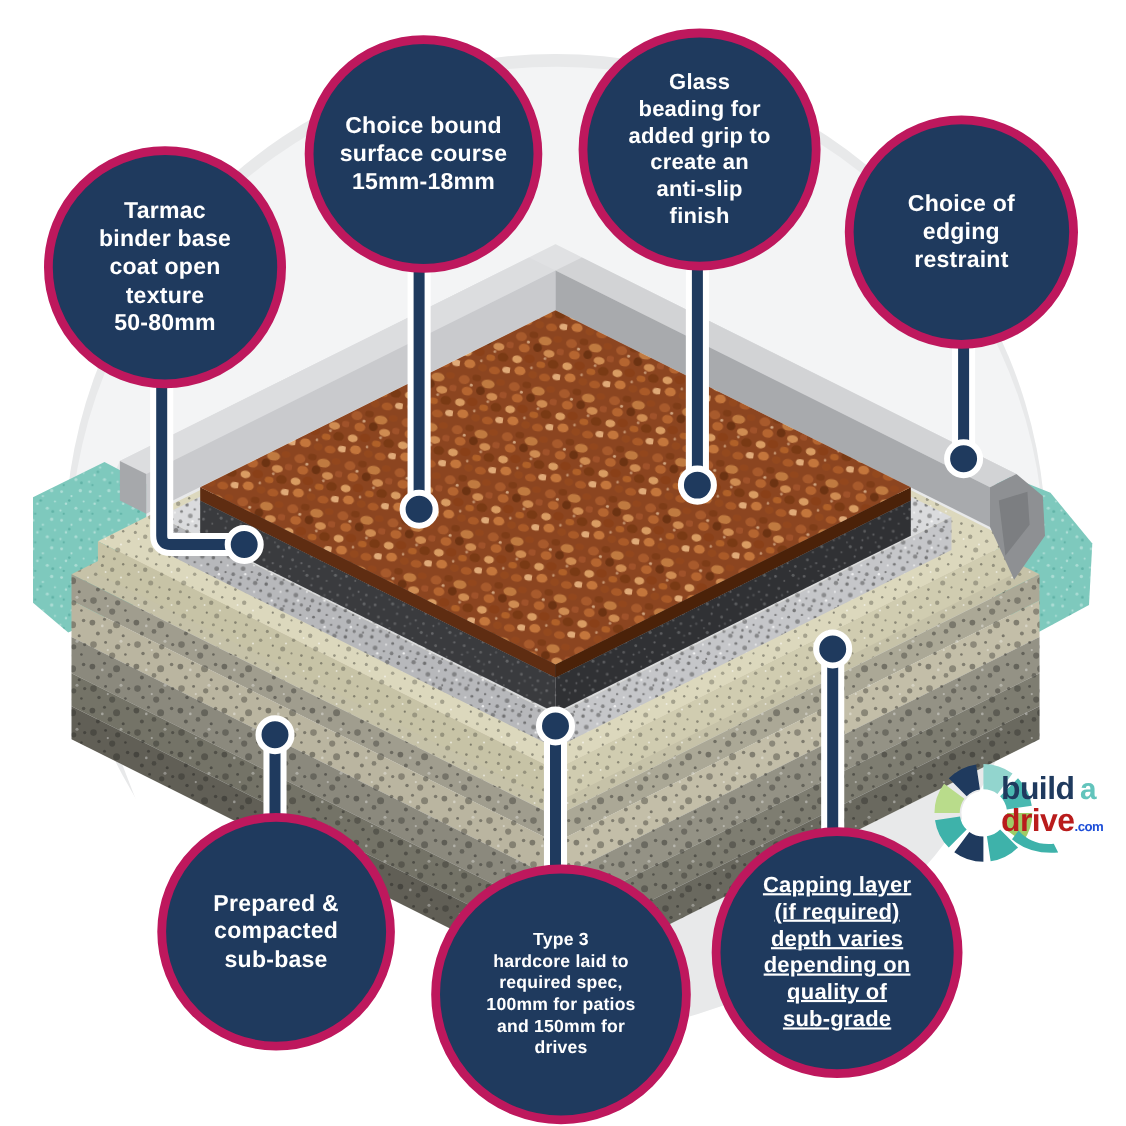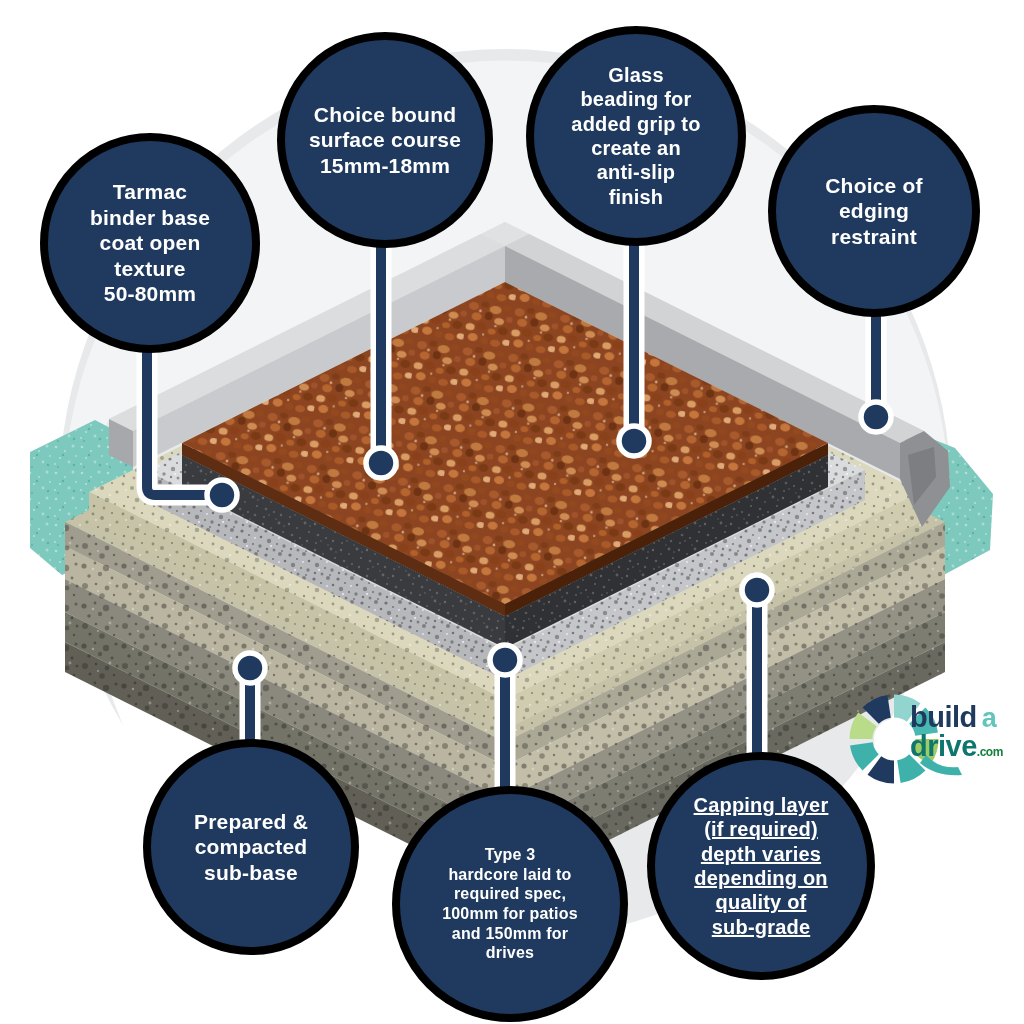--- a/index.html
+++ b/index.html
@@ -1,32 +1,32 @@
 <!DOCTYPE html>
 <html><head>
 <meta charset="utf-8">
 <style>
   html,body{margin:0;padding:0;background:#ffffff;}
   .stage{position:relative;width:1024px;height:1024px;overflow:hidden;background:#ffffff;
          font-family:"Liberation Sans", sans-serif;}
   .scene{position:absolute;left:0;top:0;width:1024px;height:1024px;}
   .bubble{position:absolute;box-sizing:border-box;border-radius:50%;
-          background:#1f3a5e;border:8px solid #000000;
+          background:#1f3a5e;border:8px solid #be185d;
           display:flex;align-items:center;justify-content:center;
           text-align:center;color:#ffffff;font-weight:bold;
           white-space:pre-line;line-height:1.22;letter-spacing:0.2px;
           padding:0 8px;z-index:3;}
   .logo{position:absolute;left:844px;top:687px;width:212px;height:120px;z-index:4;}
   .logo-ring{position:absolute;left:0;top:0;}
   .logo-text{position:absolute;left:66px;top:16px;line-height:1.0;font-weight:bold;letter-spacing:-0.5px;}
   .logo-line{white-space:nowrap;}
   .lg-build{color:#1f3a5e;font-size:29px;}
   .lg-a{color:#62c4bc;font-size:27px;margin-left:5px;}
-  .lg-drive{color:#0f766e;font-size:29px;margin-top:44px;}
-  .lg-com{color:#15803d;font-size:12px;margin-top:40px;}
+  .lg-drive{color:#b91c1c;font-size:29px;margin-top:44px;}
+  .lg-com{color:#1d4ed8;font-size:12px;margin-top:40px;}
 </style>
 </head>
 <body>
 
 <div class="stage">
 
   <svg class="scene" viewBox="0 0 1024 1024">
     <defs>
       <pattern id="pebbles" width="46" height="46" patternUnits="userSpaceOnUse" patternTransform="rotate(8)">
         <rect width="46" height="46" fill="#8c4520"></rect>

